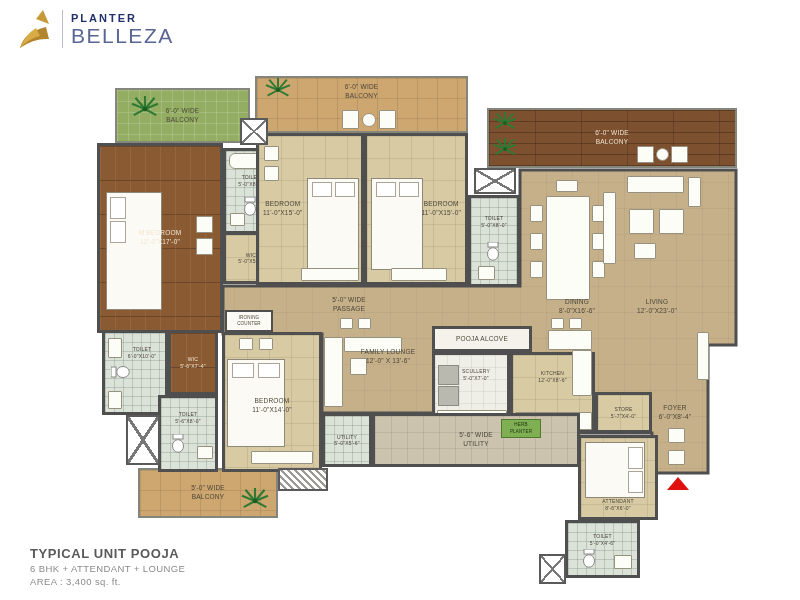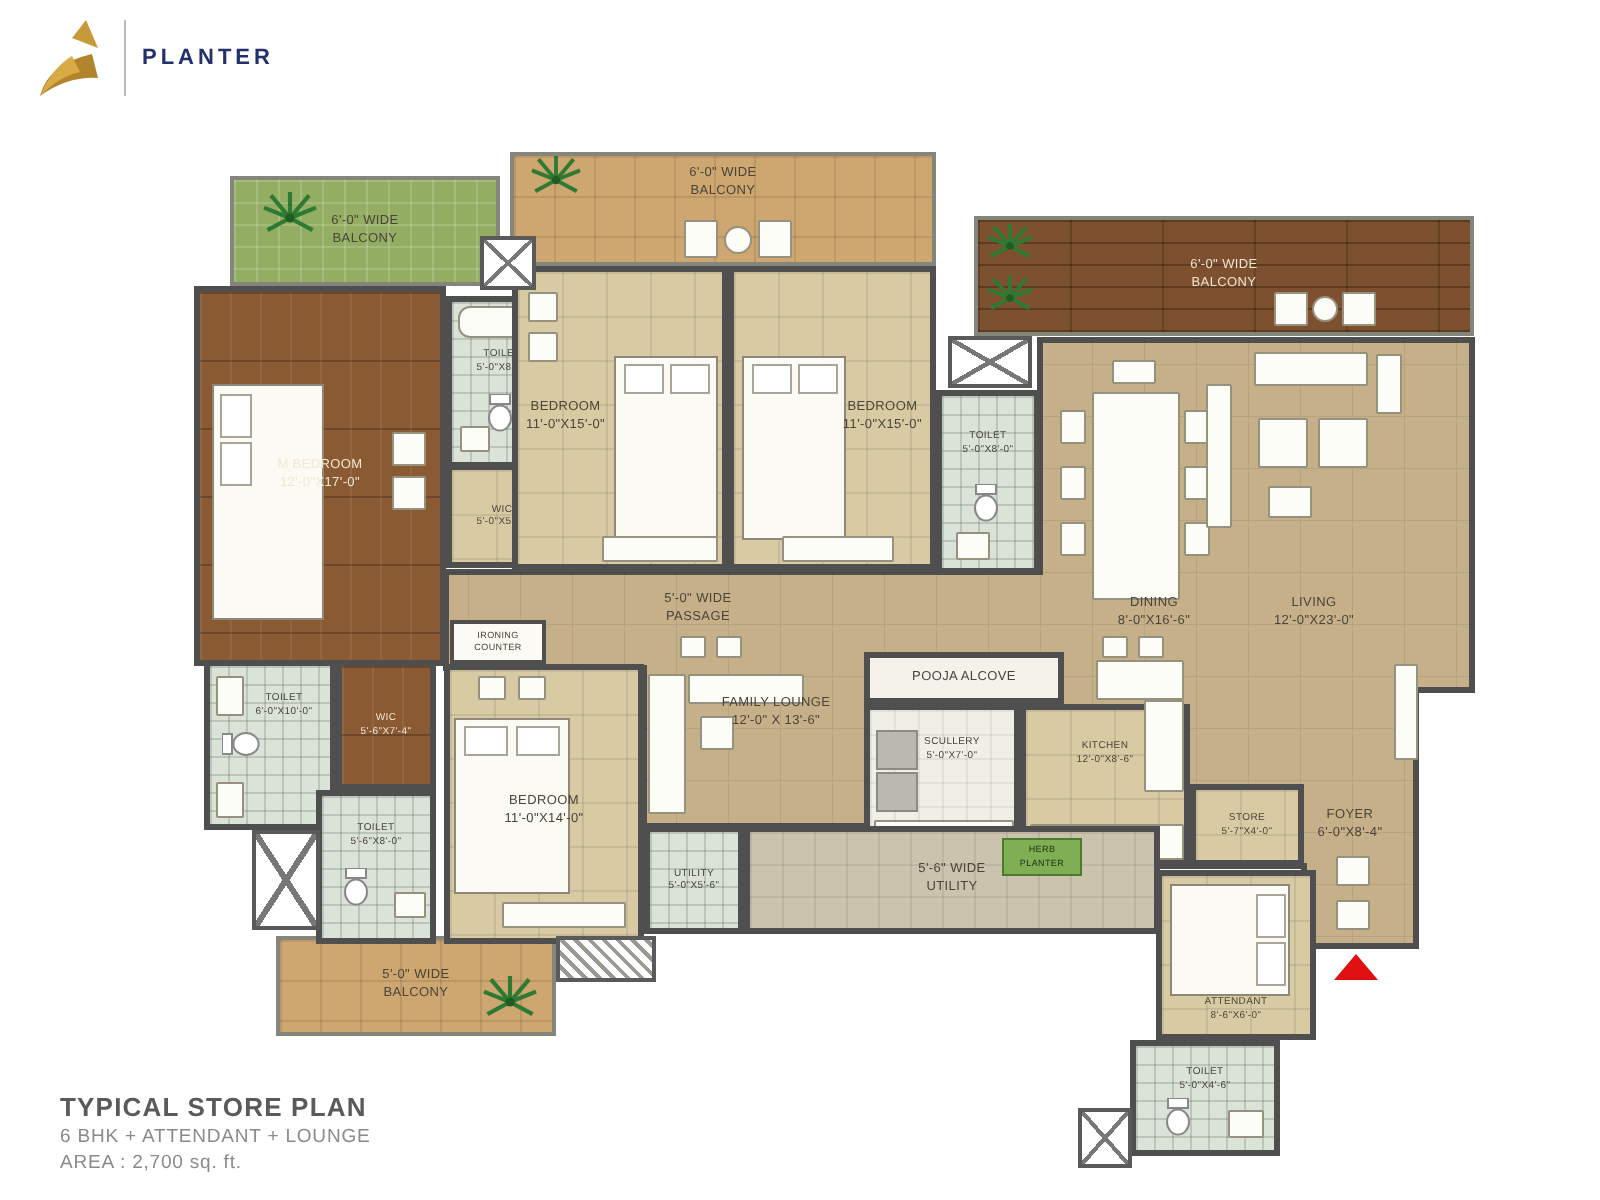--- a/index.html
+++ b/index.html
@@ -83,20 +83,21 @@
     <span>
       <svg width="38" height="42" viewBox="0 0 38 42">
         <path d="M27 2 L33 16 L20 11 Z" fill="#c79a39"></path>
         <path d="M4 40 Q8 24 30 19 L33 31 Q18 30 4 40 Z" fill="#b2842b"></path>
         <path d="M4 40 Q14 30 24 28 L20 20 Q10 26 4 40 Z" fill="#d8ab47"></path>
       </svg>
     </span>
     <span class="logo-divider"></span>
     <span>
       <span class="brand" style="display:block">PLANTER</span>
+      <span class="bname" style="display:block">BELLEZA</span>
     </span>
   </div>
 
   <svg style="position:absolute;left:0;top:0;z-index:0" width="800" height="600" viewBox="0 0 800 600">
     <defs>
       <pattern id="grid" width="26" height="26" patternUnits="userSpaceOnUse">
         <path d="M26 0 H0 V26" stroke="rgba(0,0,0,.08)" fill="none"></path>
       </pattern>
     </defs>
     <path d="M223,286 L520,286 L520,170 L736,170 L736,345 L708,345 L708,473 L652,473 L652,433 L432,433 L432,413 L322,413 L322,334 L223,334 Z" fill="#c6b089" stroke="#4f4f4f" stroke-width="3"></path>
@@ -470,18 +471,18 @@
           <path d="M17 15 L30 22"></path>
           <path d="M17 15 L4 22"></path>
         </g>
         <circle cx="17" cy="15" r="2.6" fill="#1e5c22"></circle>
       </svg>
   </div>
 
   <div class="entry-arrow" style="left:667px;top:477px;"></div>
 
   <div class="titleblock">
-    <div class="t1">TYPICAL STORE PLAN</div>
+    <div class="t1">TYPICAL UNIT POOJA</div>
     <div class="t2">6 BHK + ATTENDANT + LOUNGE</div>
-    <div class="t3">AREA : 2,700 sq. ft.</div>
+    <div class="t3">AREA : 3,400 sq. ft.</div>
   </div>
 
 </div>
 
 </body></html>

